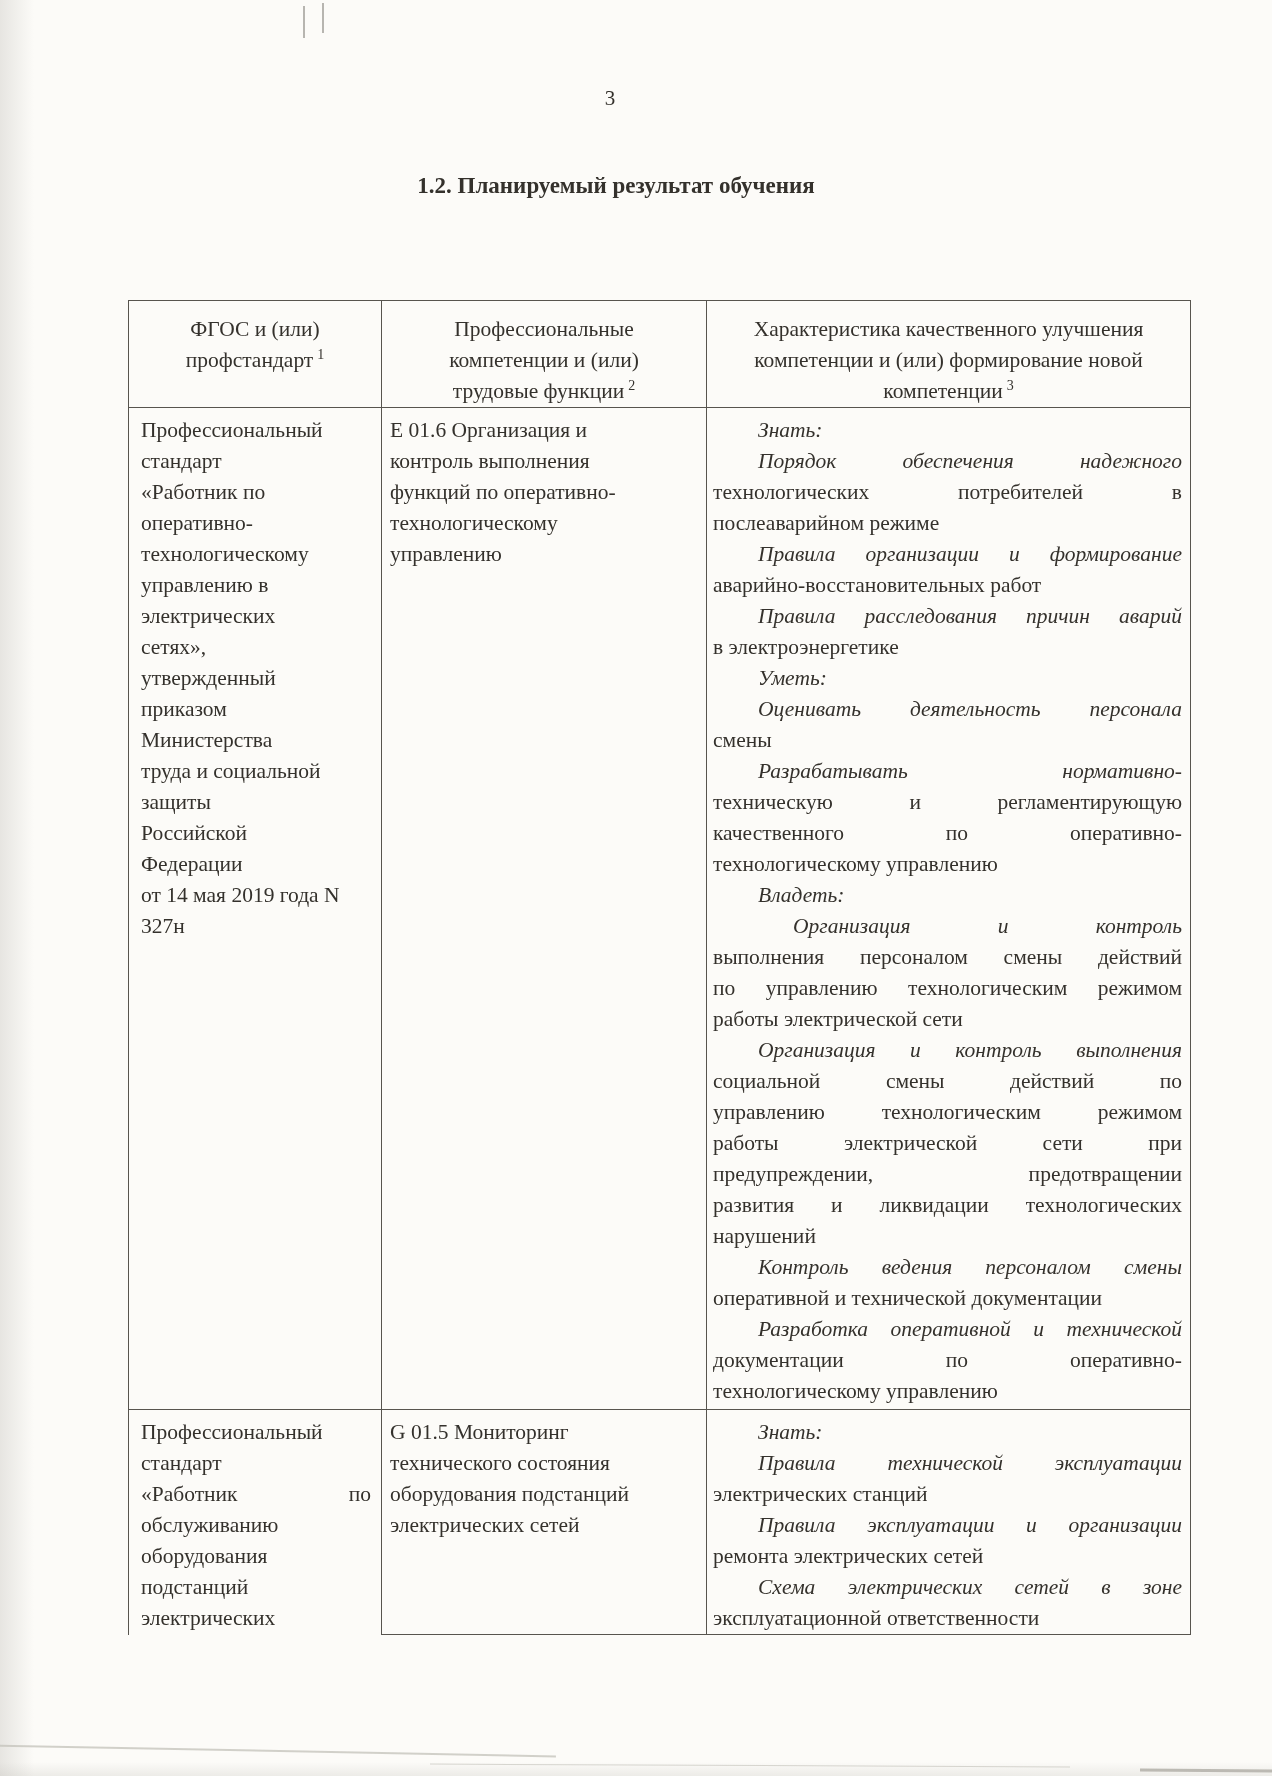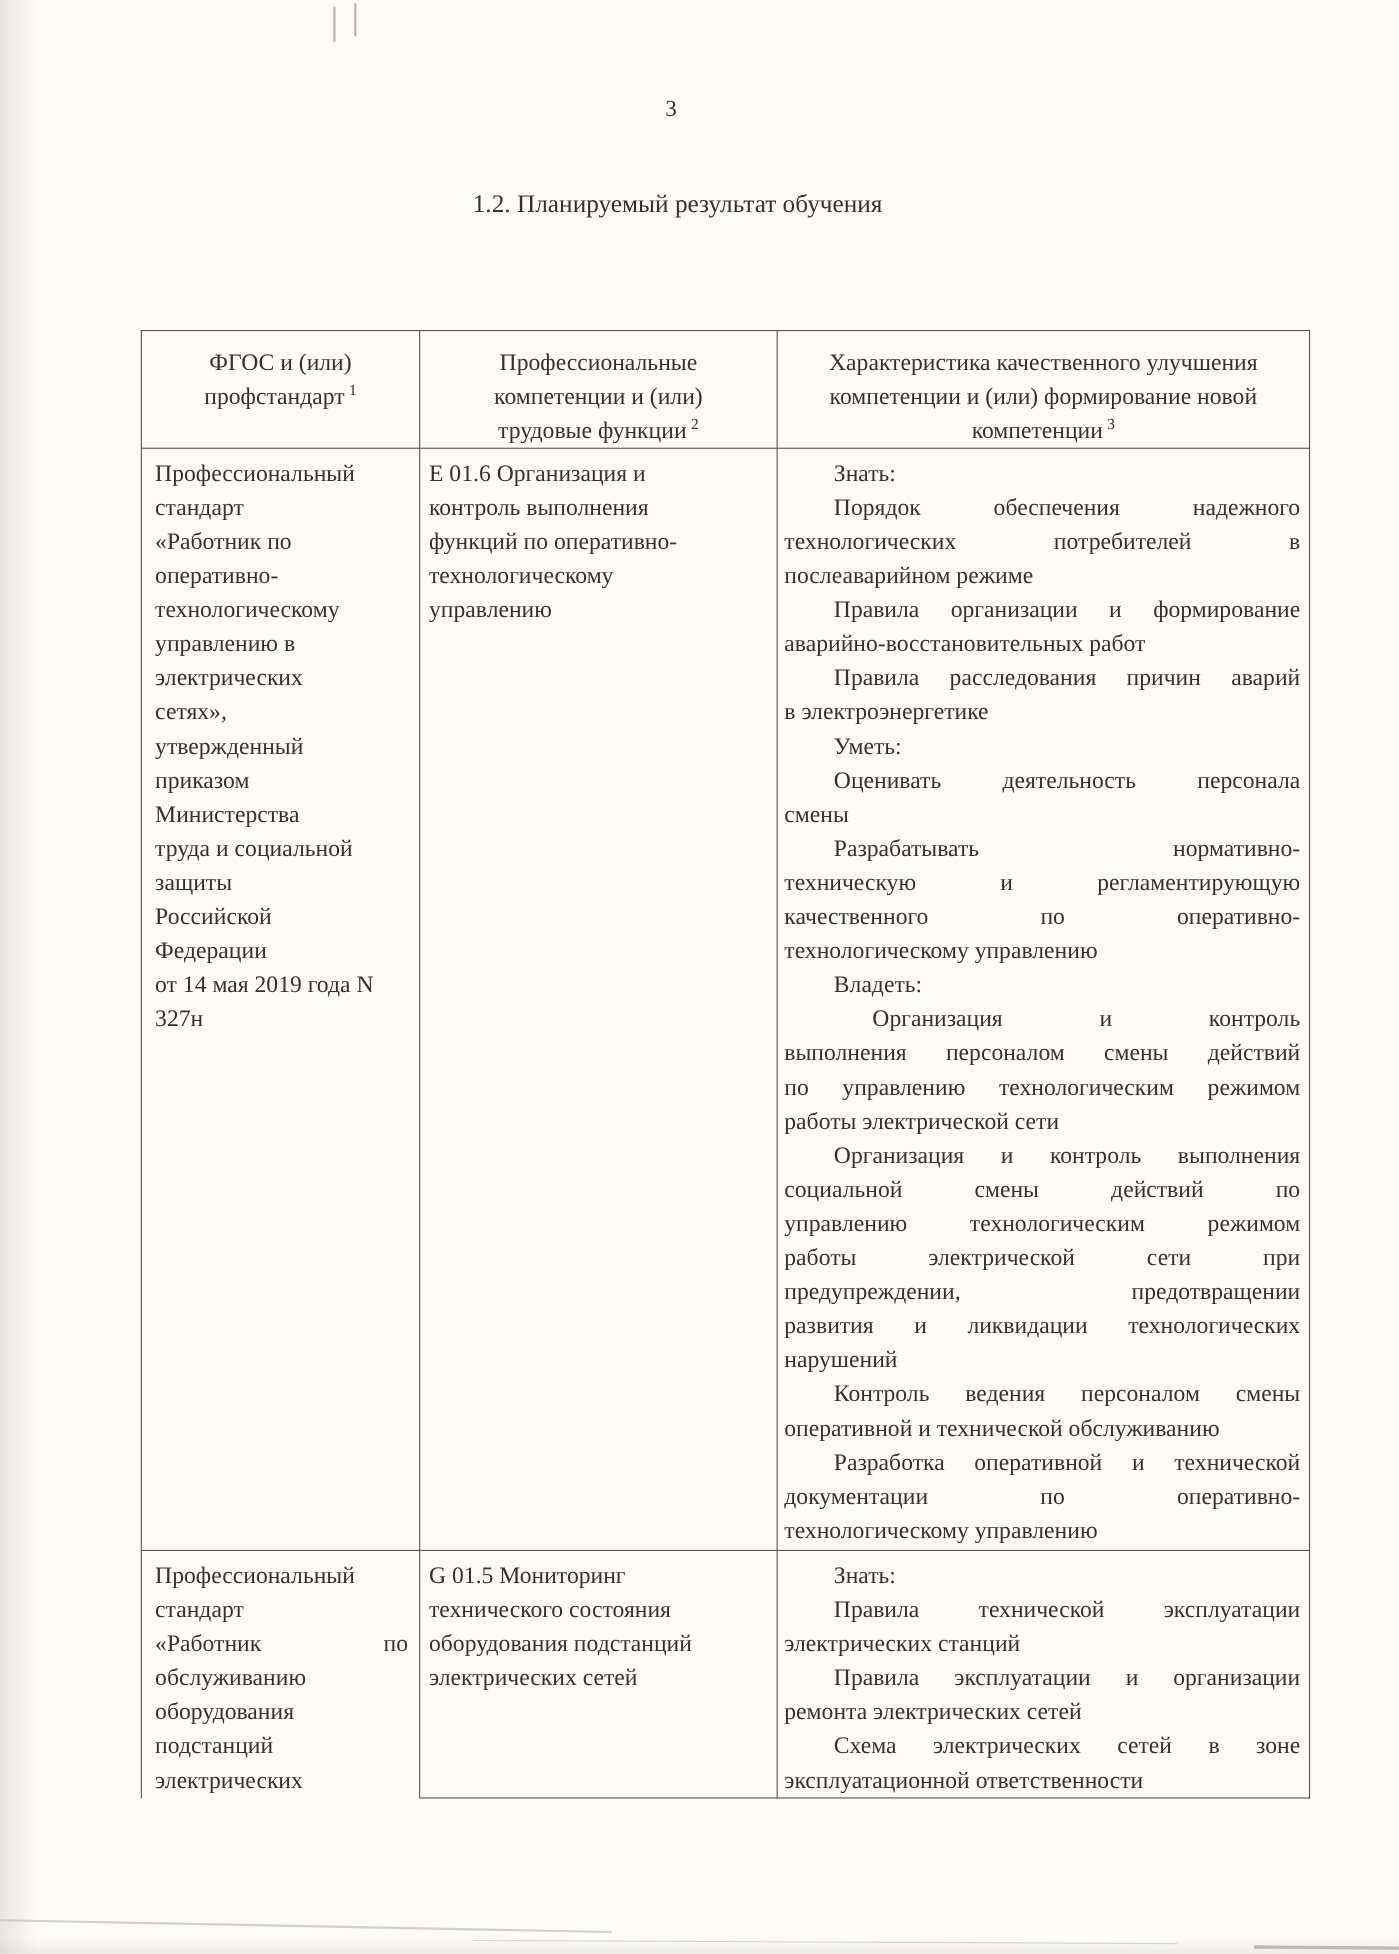--- a/index.html
+++ b/index.html
@@ -18,21 +18,21 @@
   .tick-1 { left:303px; top:6px; height:32px; }
   .tick-2 { left:322px; top:3px; height:30px; }
   .scratch { position:absolute; background:#c3c1ba; }
   .scratch-1 { left:-4px; top:1750px; width:560px; height:2px; transform:rotate(1.1deg); opacity:.75; }
   .scratch-2 { left:430px; top:1765px; width:640px; height:1px; transform:rotate(0.25deg); opacity:.65; }
   .scratch-3 { left:1140px; top:1769px; width:140px; height:3px; transform:rotate(0.4deg); background:#aeaba4; opacity:.8; }
 
   .page-number { position:absolute; top:86px; left:0; right:52px; text-align:center;
     font-size:21px; line-height:24px; }
   .doc-heading { position:absolute; top:172px; left:0; right:40px; text-align:center;
-    font-size:23px; font-weight:normal; line-height:28px; }
+    font-size:23px; font-weight:bold; line-height:28px; }
   .doc-subtitle { position:absolute; top:209px; left:128px; width:820px;
     font-size:22.5px; line-height:28px; text-indent:100px; }
 
   table.results { position:absolute; left:128px; top:300px; width:1062px;
     border-collapse:collapse; table-layout:fixed;
     font-size:21.5px; line-height:31px; }
   .results th, .results td { border:1px solid #57544e; vertical-align:top;
     font-weight:normal; }
   .results thead tr { height:99px; }
   .results tr.body-row-0 { height:1002px; }
@@ -42,21 +42,21 @@
   td.cell-function { padding:7px 8px 0 8px; }
   td.cell-chars    { padding:7px 8px 0 6px; }
   td.no-bottom { border-bottom:none; }
   .pre { white-space:pre-line; }
   .justify-last { text-align:justify; text-align-last:justify; }
   sup.fn { font-size:14px; line-height:0; margin-left:4px; vertical-align:super; }
 
   .para { margin:0; }
   .ln { text-align:justify; text-align-last:justify; }
   .ln.last { text-align-last:left; }
-  .para .ln:first-child { text-indent:45px; }
+  .para .ln:first-child { text-indent:45px;font-style:italic; }
   .para.big .ln:first-child { text-indent:80px; }
 </style>
 </head>
 <body>
 
 <div class="page">
 
   <div class="edge-left"></div>
   <div class="edge-bottom"></div>
   <div class="tick tick-1"></div>
@@ -165,21 +165,21 @@
               <div class="ln">Организация и контроль выполнения</div>
               <div class="ln">социальной смены действий по</div>
               <div class="ln">управлению технологическим режимом</div>
               <div class="ln">работы электрической сети при</div>
               <div class="ln">предупреждении, предотвращении</div>
               <div class="ln">развития и ликвидации технологических</div>
               <div class="ln last">нарушений</div>
             </div>
             <div class="para">
               <div class="ln">Контроль ведения персоналом смены</div>
-              <div class="ln last">оперативной и технической обслуживанию</div>
+              <div class="ln last">оперативной и технической документации</div>
             </div>
             <div class="para">
               <div class="ln">Разработка оперативной и технической</div>
               <div class="ln">документации по оперативно-</div>
               <div class="ln last">технологическому управлению</div>
             </div>
           </td>
       </tr>
       <tr class="body-row-1">
         <td class="cell-standard no-bottom justify-last">

